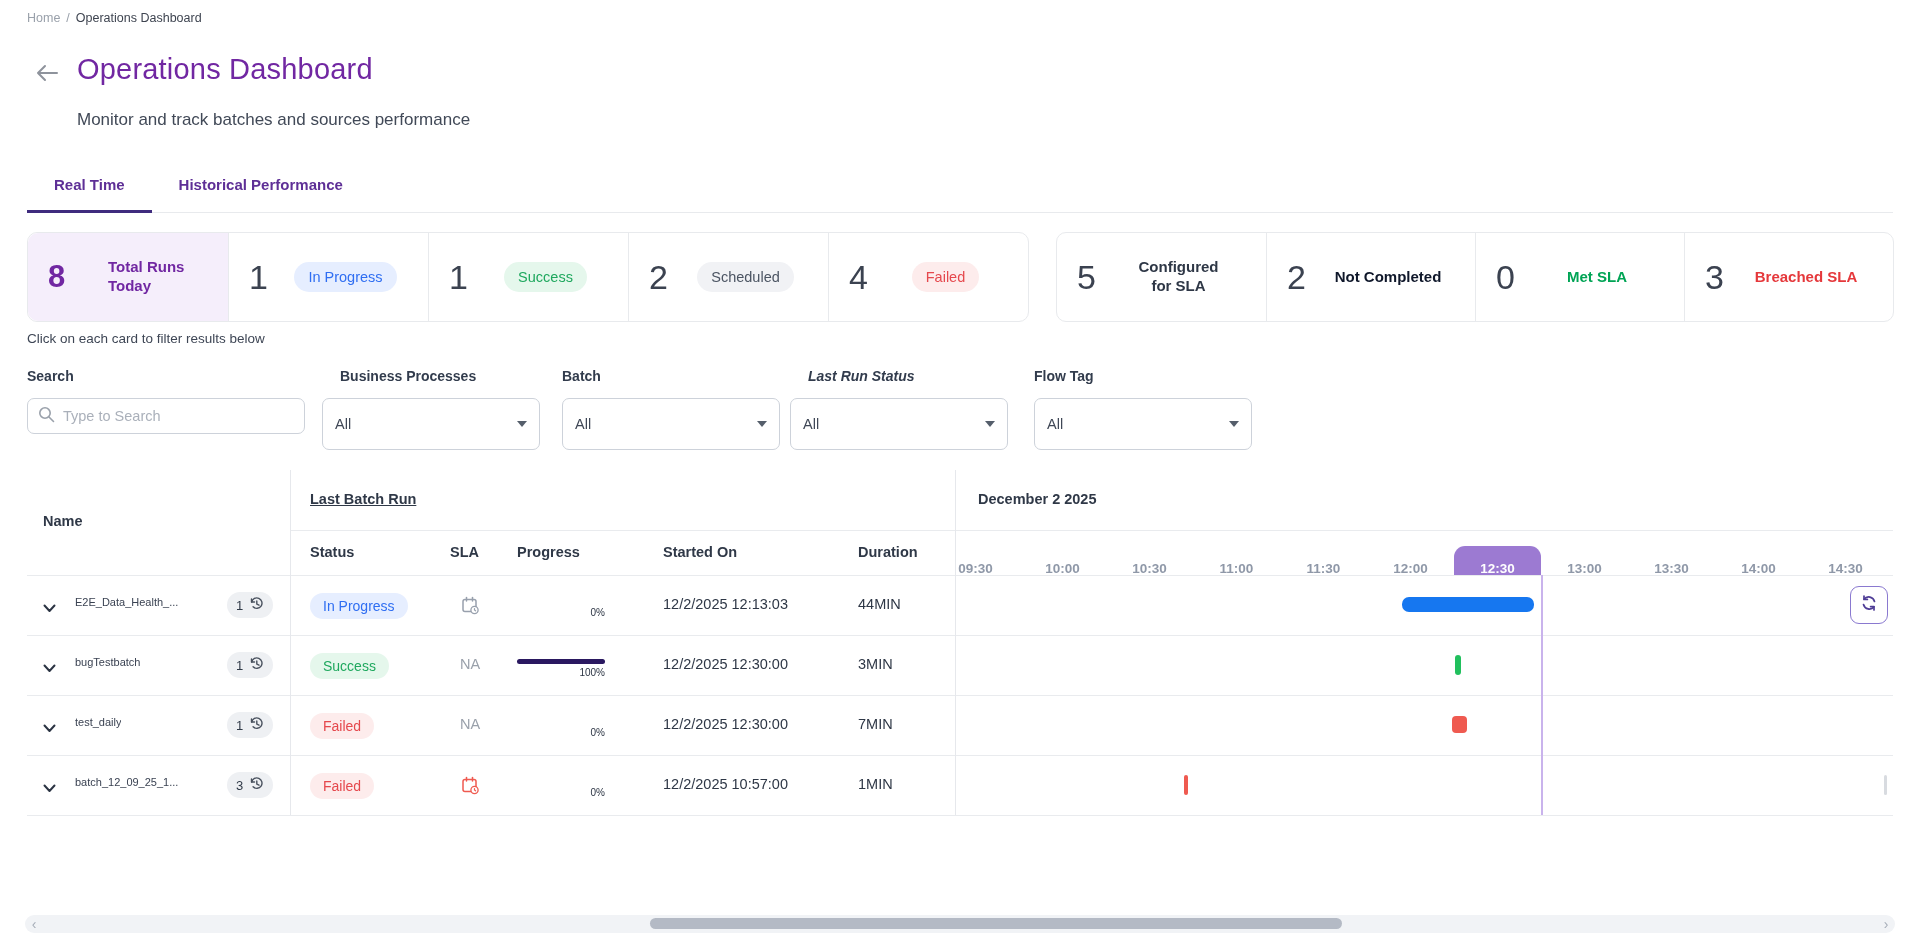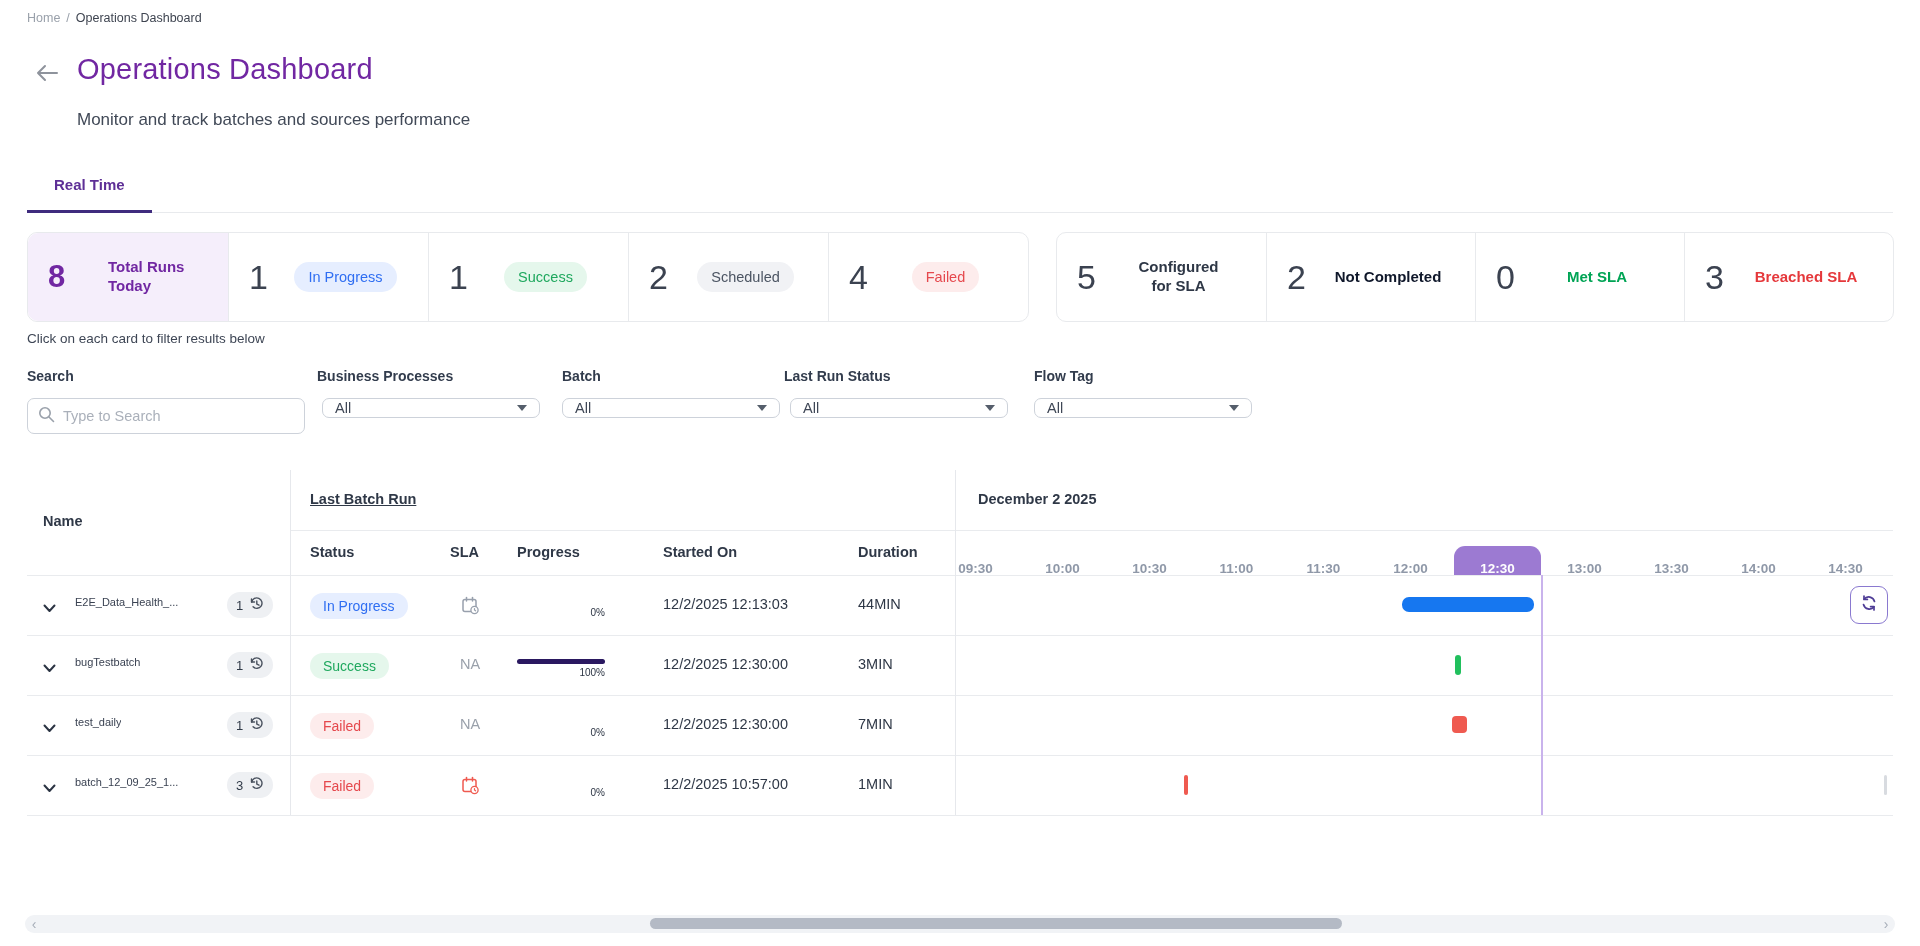--- a/index.html
+++ b/index.html
@@ -43,21 +43,21 @@
   .plain-label.met { color:#00a455; }
   .plain-label.breached { color:#e5383b; }
 
   .cards-hint { position:absolute; left:27px; top:331px; font-size:13.5px; color:#3e4655; }
 
   
   .filter-label { position:absolute; top:368px; font-size:14px; font-weight:700; color:#323c4d; }
   .search-box { position:absolute; left:27px; top:398px; width:278px; height:36px; border:1.5px solid #cdd2da; border-radius:7px; display:flex; align-items:center; padding:0 10px; gap:8px; background:#fff; }
   .search-box input { border:none; outline:none; flex:1; font-size:14.5px; color:#3f4756; font-family:"Liberation Sans", sans-serif; background:transparent; }
   .search-box input::placeholder { color:#aab0ba; }
-  .select-box { position:absolute; top:398px; width:218px; height:20px; border:1.5px solid #cdd2da; border-radius:7px; display:flex; align-items:center; justify-content:space-between; padding:0 12px; font-size:14.5px; color:#3f4756; background:#fff; cursor:pointer; }
+  .select-box { position:absolute; top:398px; width:218px; height:52px; border:1.5px solid #cdd2da; border-radius:7px; display:flex; align-items:center; justify-content:space-between; padding:0 12px; font-size:14.5px; color:#3f4756; background:#fff; cursor:pointer; }
   .caret { width:0; height:0; border-left:5px solid transparent; border-right:5px solid transparent; border-top:6px solid #555e6b; }
 
   
   .grid { position:absolute; left:27px; top:470px; width:1866px; height:346px; }
   .vline { position:absolute; top:0; width:1px; height:345px; background:#e6e8ec; }
   .hline { position:absolute; left:0; width:1866px; height:1px; background:#e9ebee; }
   .hline.group { left:263px; width:1603px; }
   .hdr-text { position:absolute; font-size:14.5px; font-weight:700; color:#2f3847; }
   .tick-strip { position:absolute; left:928px; top:60px; width:937px; height:45px; overflow:hidden; }
   .tick-inner { position:absolute; left:-23px; top:16px; display:flex;justify-content:space-between; }
@@ -112,20 +112,21 @@
       <svg width="22" height="18" viewBox="0 0 22 18">
           <path d="M9 2 L2 9 L9 16 M2 9 H21" stroke="#8e939c" stroke-width="2" fill="none" stroke-linecap="round" stroke-linejoin="round"></path>
         </svg>
     </span>
   </div>
   <div class="page-title">Operations Dashboard</div>
   <div class="page-subtitle">Monitor and track batches and sources performance</div>
 
   <div class="tabs">
     <div class="tab active">Real Time</div>
+    <div class="tab">Historical Performance</div>
   </div>
 
   <div class="stats-row">
     <div class="card-group runs">
       <div class="stat-cell active">
         <span class="stat-num">8</span>
         <span class="stat-label-wrap">
             <span class="plain-label">Total Runs Today</span>
           </span>
       </div>
@@ -178,23 +179,23 @@
         <span class="stat-label-wrap">
             <span class="plain-label breached">Breached SLA</span>
           </span>
       </div>
     </div>
   </div>
 
   <div class="cards-hint">Click on each card to filter results below</div>
 
   <div class="filter-label" style="left:27px;">Search</div>
-  <div class="filter-label" style="left:317px;">Business Processes</div>
+  <div class="filter-label" style="left:340px;">Business Processes</div>
   <div class="filter-label" style="left:562px;">Batch</div>
-  <div class="filter-label" style="left:784px;">Last Run Status</div>
+  <div class="filter-label" style="left:808px;font-style:italic;">Last Run Status</div>
   <div class="filter-label" style="left:1034px;">Flow Tag</div>
 
   <div class="search-box">
     <span>
       <svg width="17" height="17" viewBox="0 0 17 17">
           <circle cx="7" cy="7" r="5.2" stroke="#9aa1ab" stroke-width="1.6" fill="none"></circle>
           <line x1="11" y1="11" x2="15.5" y2="15.5" stroke="#9aa1ab" stroke-width="1.6" stroke-linecap="round"></line>
         </svg>
     </span>
     <input type="text" placeholder="Type to Search" style="">

